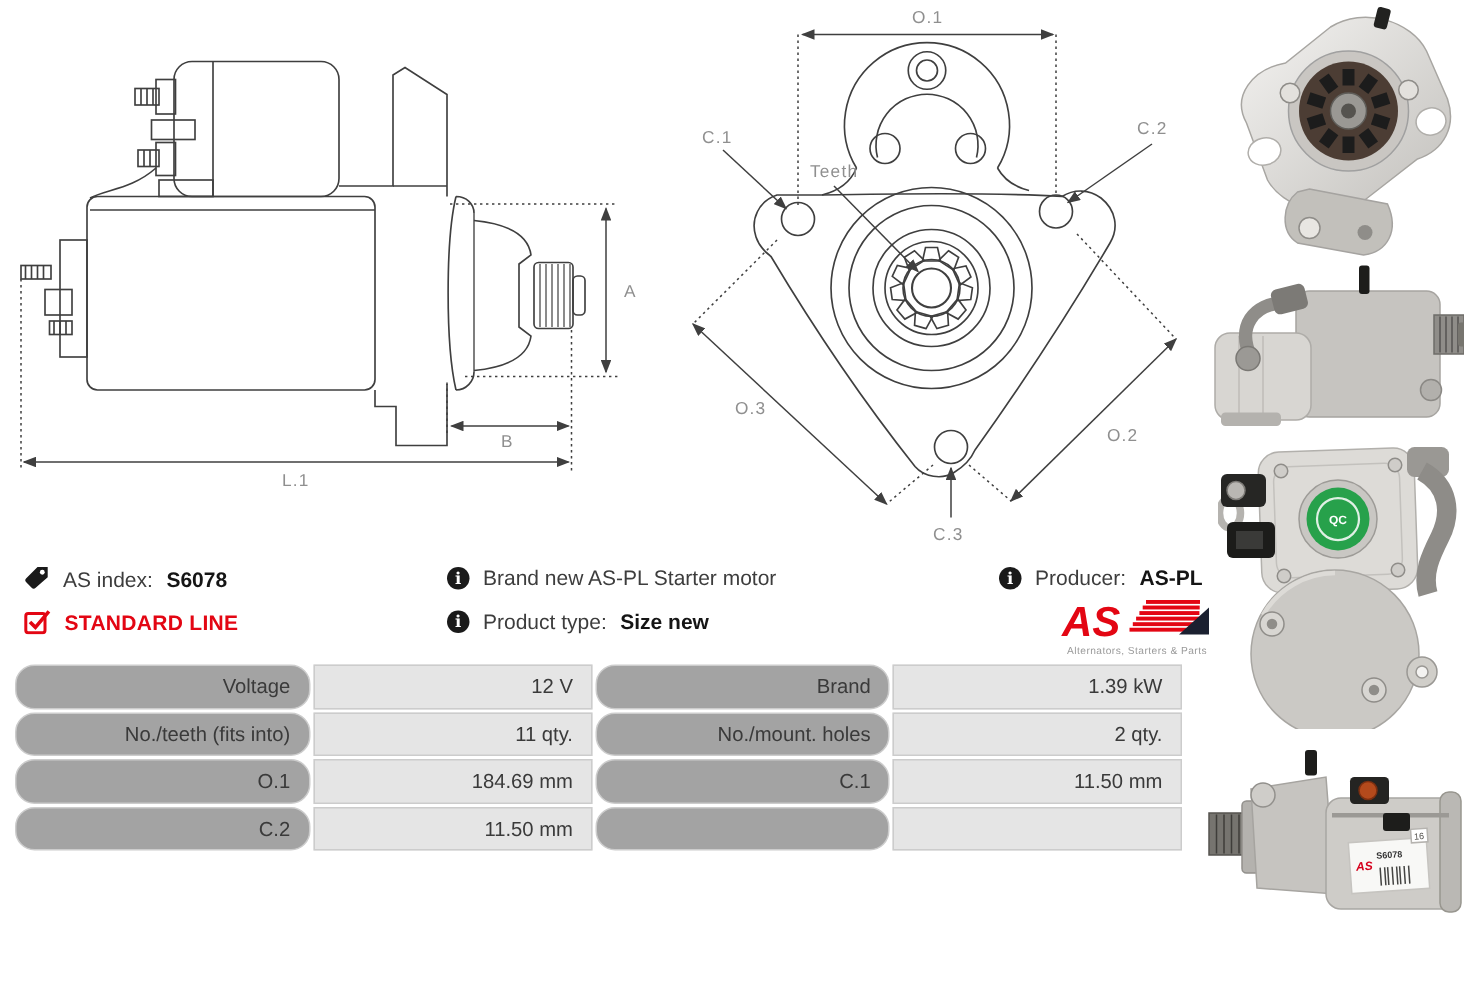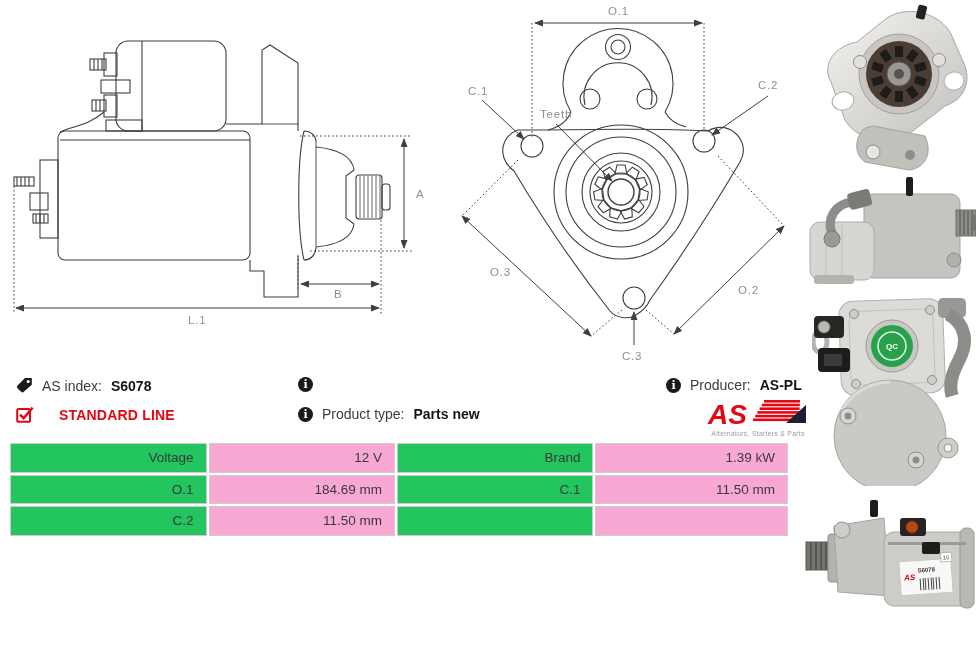--- a/index.html
+++ b/index.html
@@ -2,30 +2,30 @@
 <html><head>
 <meta charset="utf-8">
 <style>
   html,body{margin:0;padding:0;background:#fff;}
   .canvas{position:relative;width:976px;height:664px;background:#fff;overflow:hidden;
           font-family:"Liberation Sans",sans-serif;color:#3a3a3a;}
   .abs{position:absolute;}
   
   .inforow{position:absolute;display:flex;align-items:center;gap:9px;font-size:14px;color:#3d3d3d;white-space:nowrap;}
   .inforow .b{font-weight:bold;color:#151515;}
-  .std{font-weight:bold;color:#e30613;letter-spacing:.2px;margin-left:16px;}
+  .std{font-weight:bold;color:#e30613;letter-spacing:.2px;}
   .info-ic{display:inline-flex;width:15px;height:15px;border-radius:50%;background:#1a1a1a;color:#fff;
            align-items:center;justify-content:center;font-family:"DejaVu Serif",serif;
            font-size:11px;font-weight:bold;line-height:1;}
   
   table.spec{position:absolute;left:8px;top:441px;width:782px;border-collapse:separate;border-spacing:2px;
              table-layout:fixed;font-size:13.5px;color:#3a3a3a;}
   table.spec td{border:1px solid #cccccc;vertical-align:top;padding:5px 12px 5px 8px;text-align:right;line-height:1.3;}
-  td.lab{background:#22c55e;}
-  td.val{background:#f9a8d4;}
+  td.lab{background:#a3a3a3;border-radius:13px;}
+  td.val{background:#e5e5e5;}
   svg text{font-family:"Liberation Sans",sans-serif;}
   .dim{fill:#8f8f8f;font-size:11.5px;letter-spacing:.8px;}
 </style>
 </head>
 <body>
 
 <div class="canvas">
 
   <svg class="abs" style="left:6px;top:0;" width="430" height="336" viewBox="6 0 430 336">
     <defs>
@@ -285,26 +285,27 @@
   <div class="inforow" style="left:16px;top:406px;">
     <svg width="18" height="17" viewBox="0 0 18 17">
       <rect x="1.2" y="3" width="12.8" height="12.8" rx="1.6" fill="none" stroke="#e30613" stroke-width="2"></rect>
       <path d="M4,8.6 L7.6,12.2 L16.6,1.6" fill="none" stroke="#e30613" stroke-width="2.4"></path>
     </svg>
     <span class="std">STANDARD LINE</span>
   </div>
 
   <div class="inforow" style="left:298px;top:377px;">
     <span class="info-ic">i</span>
+    <span>Brand new AS-PL Starter motor</span>
   </div>
 
   <div class="inforow" style="left:298px;top:406px;">
     <span class="info-ic">i</span>
     <span>Product type:</span>
-    <span class="b">Parts new</span>
+    <span class="b">Size new</span>
   </div>
 
   <div class="inforow" style="left:666px;top:377px;">
     <span class="info-ic">i</span>
     <span>Producer:</span>
     <span class="b">AS-PL</span>
   </div>
 
   <svg class="abs" style="left:694px;top:394px;" width="132" height="46" viewBox="0 0 132 46">
     <g>
@@ -328,20 +329,26 @@
         <col style="width:192px">
       </colgroup>
     <tbody>
       <tr>
         <td class="lab">Voltage</td>
         <td class="val">12 V</td>
         <td class="lab">Brand</td>
         <td class="val">1.39 kW</td>
       </tr>
       <tr>
+        <td class="lab">No./teeth (fits into)</td>
+        <td class="val">11 qty.</td>
+        <td class="lab">No./mount. holes</td>
+        <td class="val">2 qty.</td>
+      </tr>
+      <tr>
         <td class="lab">O.1</td>
         <td class="val">184.69 mm</td>
         <td class="lab">C.1</td>
         <td class="val">11.50 mm</td>
       </tr>
       <tr>
         <td class="lab">C.2</td>
         <td class="val">11.50 mm</td>
         <td class="lab"></td>
         <td class="val"></td>

